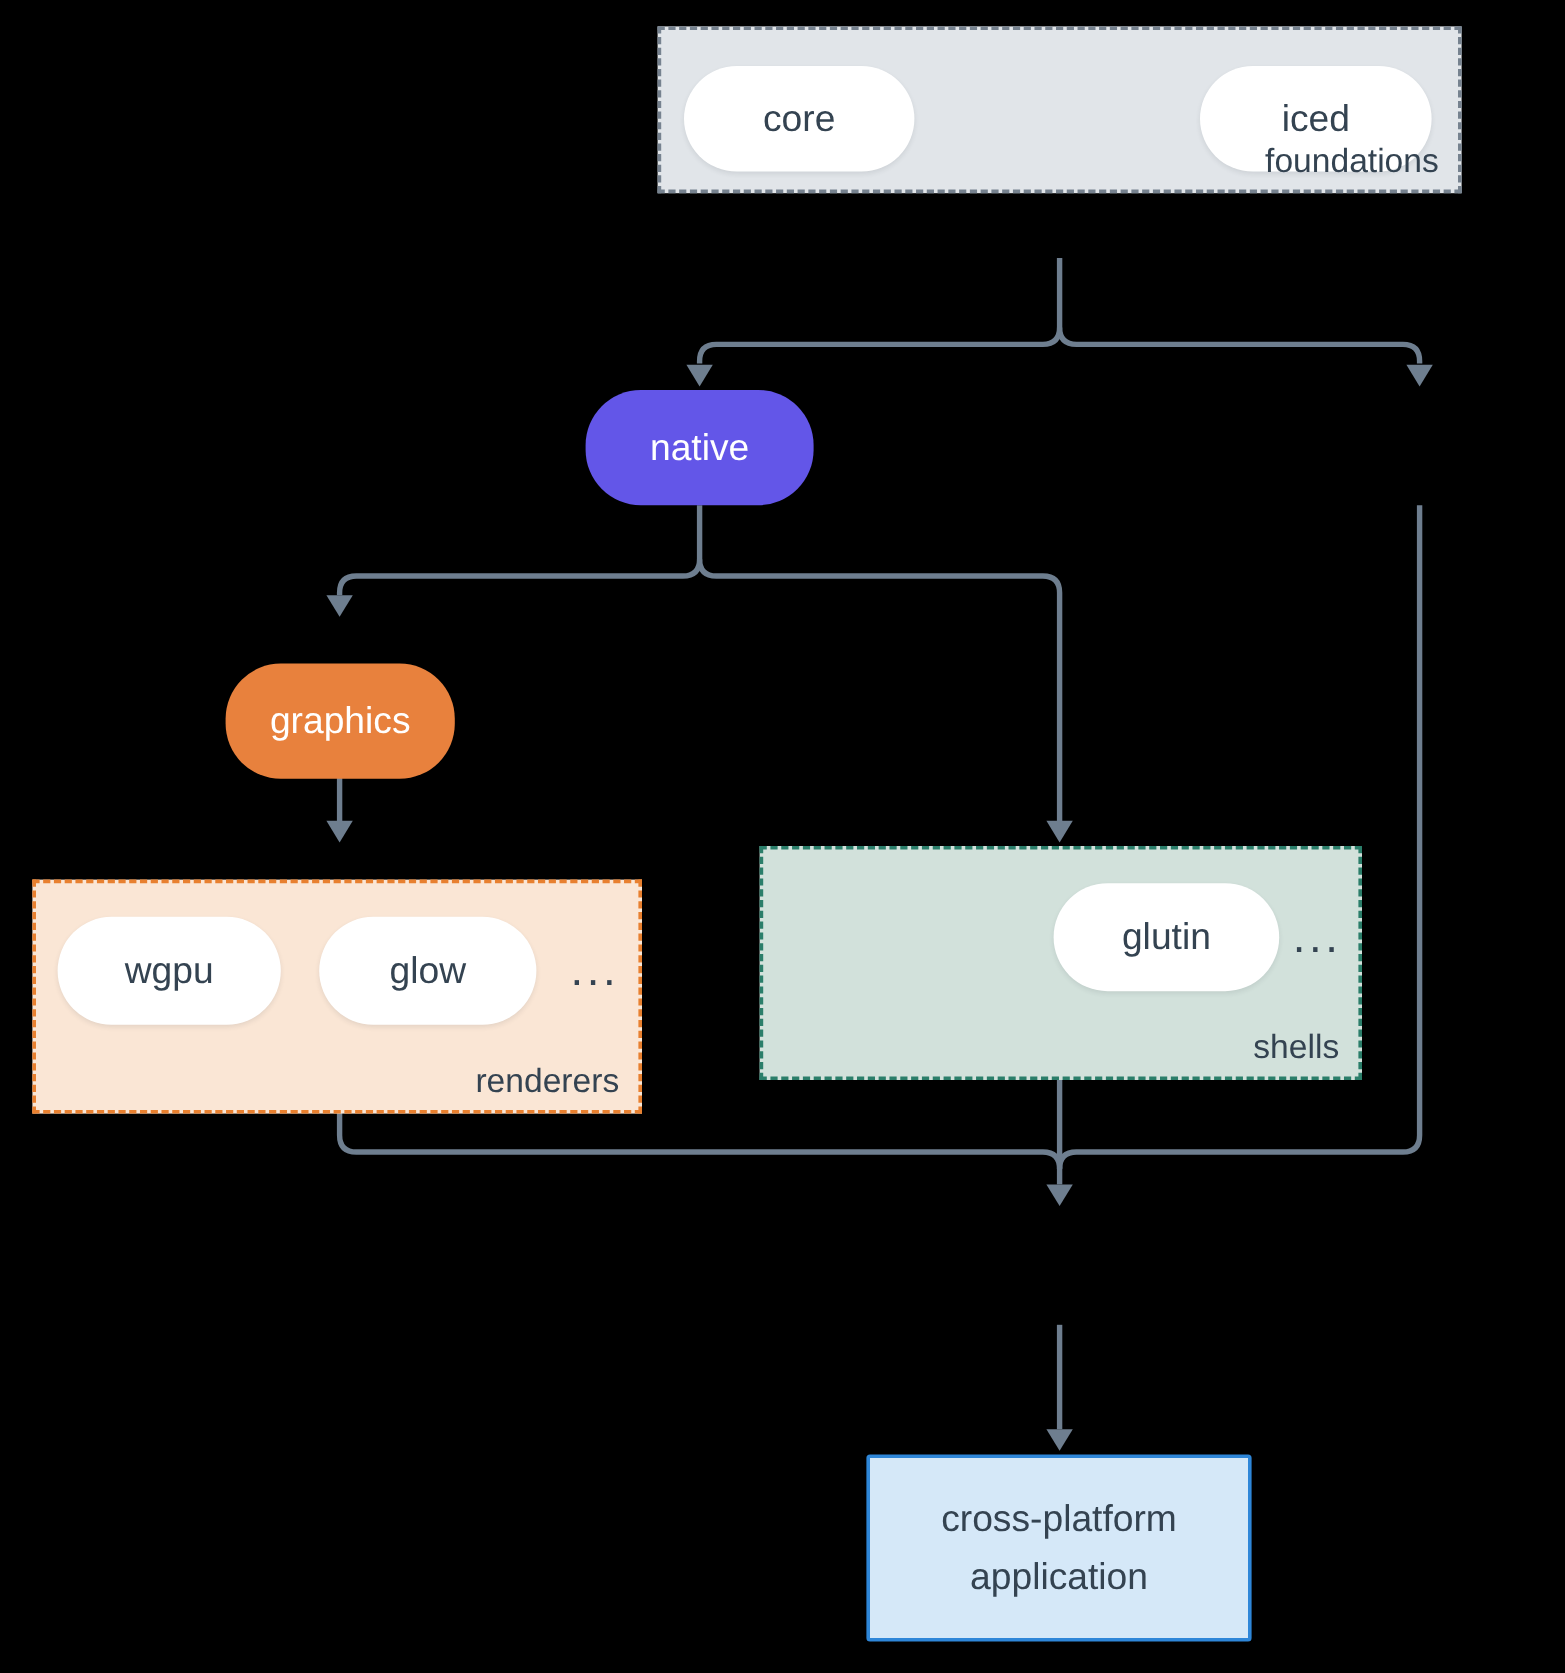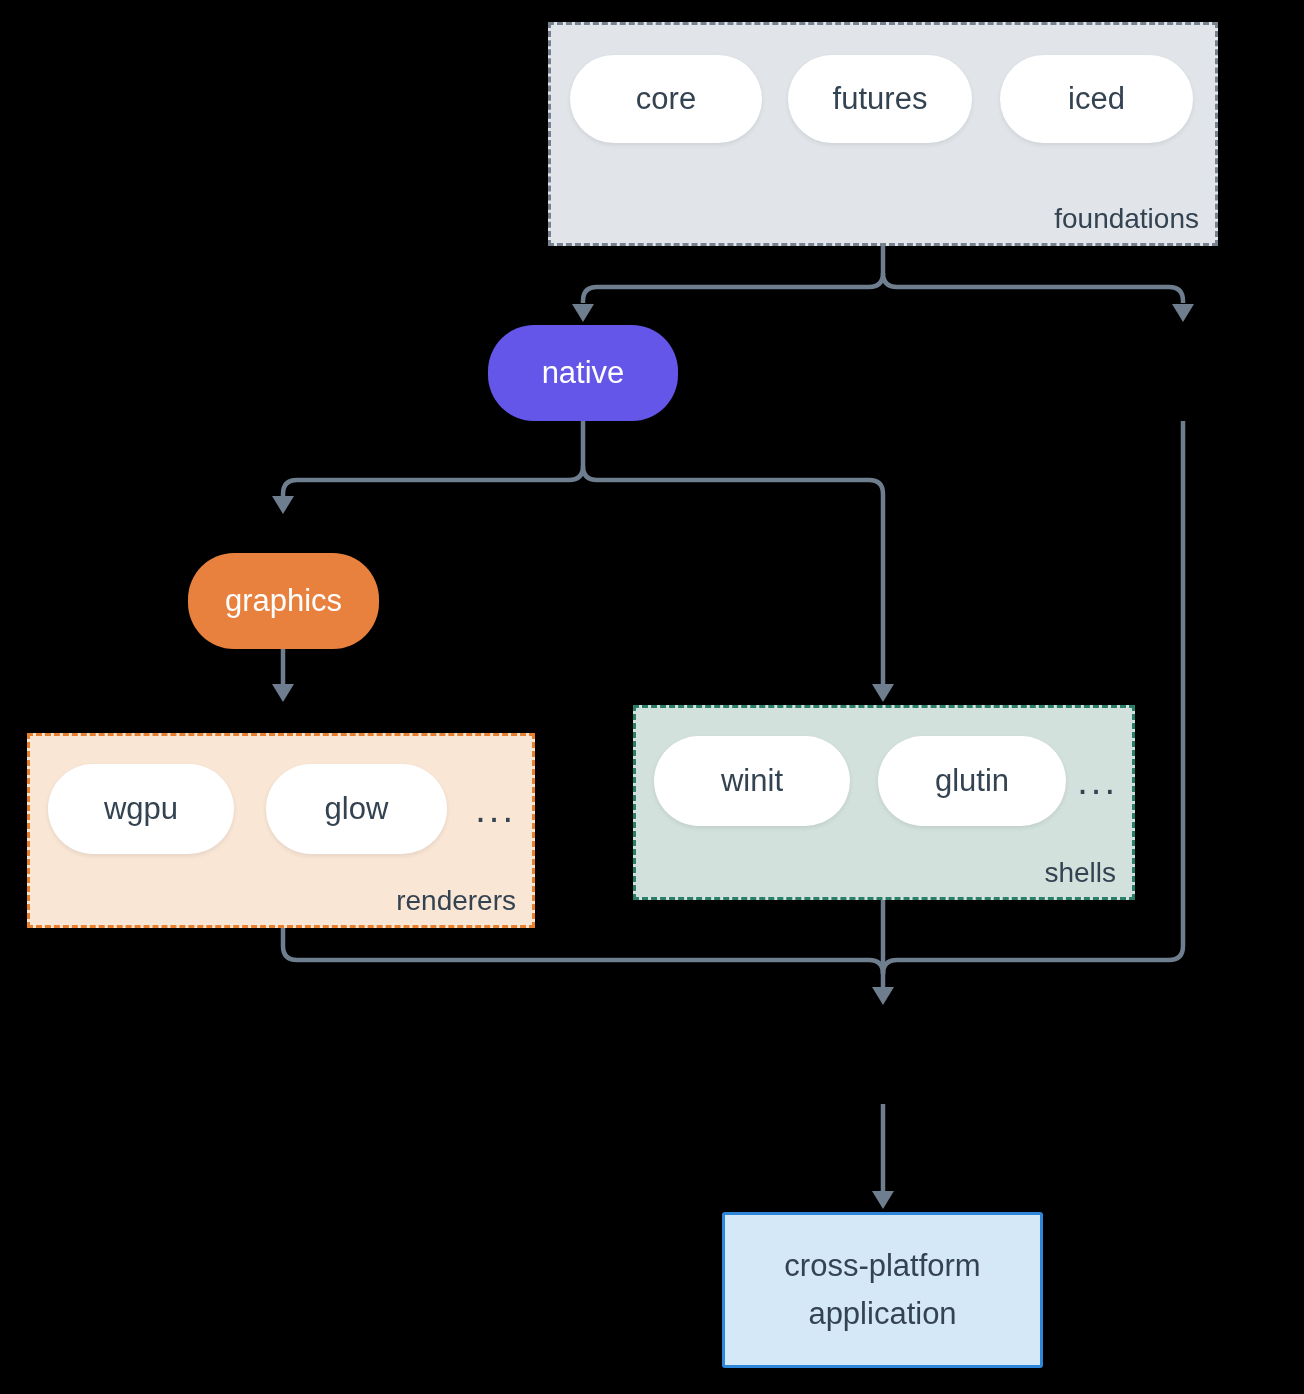--- a/index.html
+++ b/index.html
@@ -18,21 +18,21 @@
     stroke: var(--connector, #6e7e8f);
     stroke-width: 4.5;
     stroke-linejoin: round;
   }
   .arrowhead { fill: var(--connector, #6e7e8f); stroke: none; }
 
   .group {
     position: absolute;
   }
   .group-foundations {
-    left: 548px; top: 22px; width: 670px; height: 224px;
+    left: 548px; top: 22px; width: 670px; height: 139px;
     background: var(--foundations-fill, #e1e5e9);
     border: 3px dashed var(--foundations-border, #76828f);
   }
   .group-renderers {
     left: 27px; top: 705px; width: 508px; height: 195px;
     background: var(--renderers-fill, #fae6d5);
     border: 3px dashed var(--renderers-border, #e8802f);
     margin-top: 28px;
   }
   .group-shells {
@@ -127,23 +127,20 @@
     <polygon class="arrowhead" points="872,987 894,987 883,1005"></polygon>
 
     <path class="edge" d="M883,1104 L883,1191"></path>
     <polygon class="arrowhead" points="872,1191 894,1191 883,1209"></polygon>
   </svg>
 
   <div class="group group-foundations">
     <div class="pill p-core">
       <span>core</span>
     </div>
-    <div class="pill p-futures">
-      <span>futures</span>
-    </div>
     <div class="pill p-style">
       <span>iced</span>
     </div>
     <div class="group-label">foundations</div>
   </div>
 
   <div class="node node-native">
     <span>native</span>
   </div>
 
@@ -156,23 +153,20 @@
       <span>wgpu</span>
     </div>
     <div class="pill p-glow">
       <span>glow</span>
     </div>
     <div class="ellipsis">...</div>
     <div class="group-label">renderers</div>
   </div>
 
   <div class="group group-shells">
-    <div class="pill p-winit">
-      <span>winit</span>
-    </div>
     <div class="pill p-glutin">
       <span>glutin</span>
     </div>
     <div class="ellipsis">...</div>
     <div class="group-label">shells</div>
   </div>
 
 
   <div class="app-box">
     <span>cross-platform</span>

